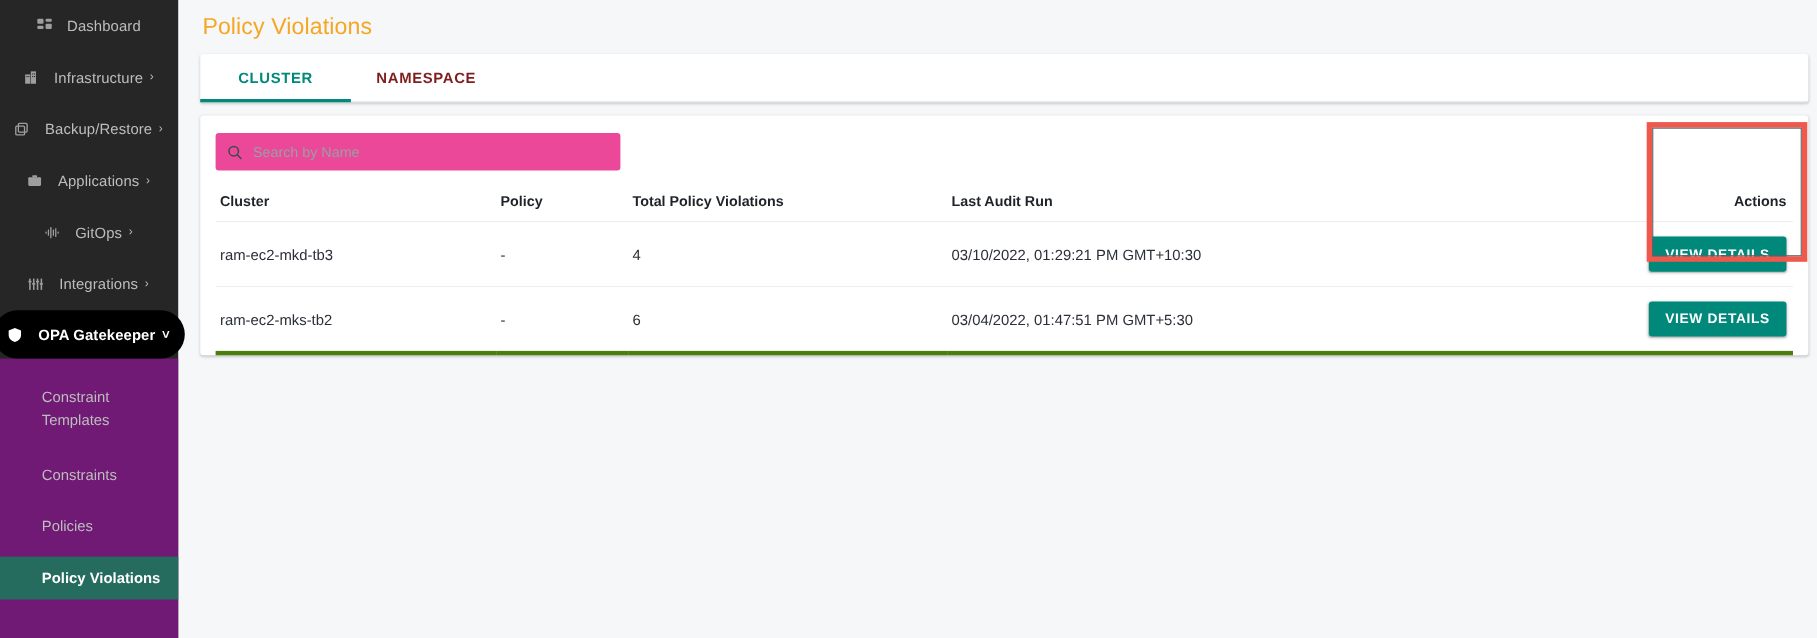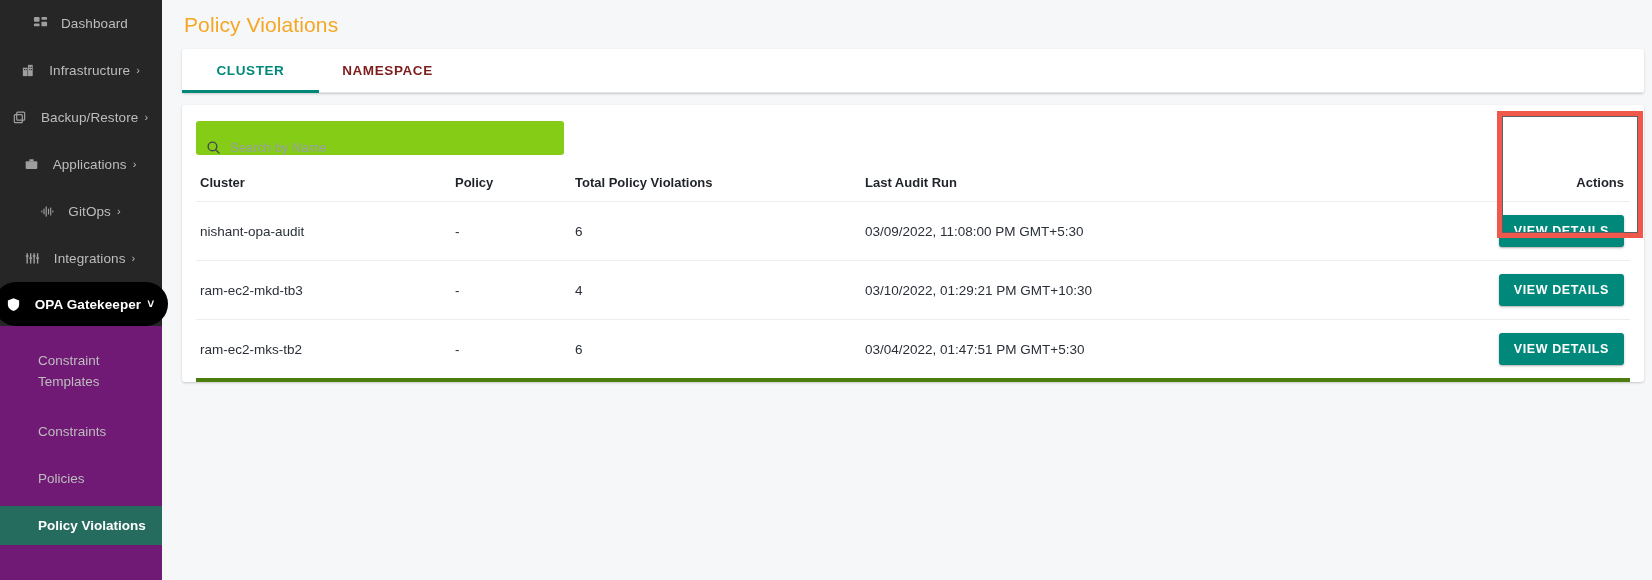--- a/index.html
+++ b/index.html
@@ -82,23 +82,23 @@
   .tab.active { color: #00897b; }
   .tab.active::after {
     content: ""; position: absolute; left: 0; right: 0; bottom: -1px;
     height: 3px; background: #00897b;
   }
 
   
   .table-card { padding: 14px 14px 0 14px; position: relative; }
   .search-wrap { padding: 2px 0 10px 0; }
   .search-box {
-    display: flex; align-items: flex-end;
+    display: flex; align-items: center;
     width: 368px; height: 34px;
-    background: #84cc16; border-radius: 3px;
+    background: #ec4899; border-radius: 3px;
     padding: 0 10px;
   }
   .search-box svg { display: block; margin-right: 9px; }
   .search-input {
     border: 0; outline: none; background: transparent;
     font-family: "Liberation Sans", sans-serif;
     font-size: 13px; color: #3a3f47; width: 100%;
   }
   .search-input::placeholder { color: #9a9ea6; }
 
@@ -297,29 +297,20 @@
         <thead>
           <tr>
             <th class="col-cluster">Cluster</th>
             <th class="col-policy">Policy</th>
             <th class="col-total">Total Policy Violations</th>
             <th class="col-audit">Last Audit Run</th>
             <th class="col-actions">Actions</th>
           </tr>
         </thead>
         <tbody>
-          <tr>
-            <td>nishant-opa-audit</td>
-            <td>-</td>
-            <td>6</td>
-            <td>03/09/2022, 11:08:00 PM GMT+5:30</td>
-            <td class="col-actions">
-              <button class="btn-view">VIEW DETAILS</button>
-            </td>
-          </tr>
           <tr>
             <td>ram-ec2-mkd-tb3</td>
             <td>-</td>
             <td>4</td>
             <td>03/10/2022, 01:29:21 PM GMT+10:30</td>
             <td class="col-actions">
               <button class="btn-view">VIEW DETAILS</button>
             </td>
           </tr>
           <tr>

